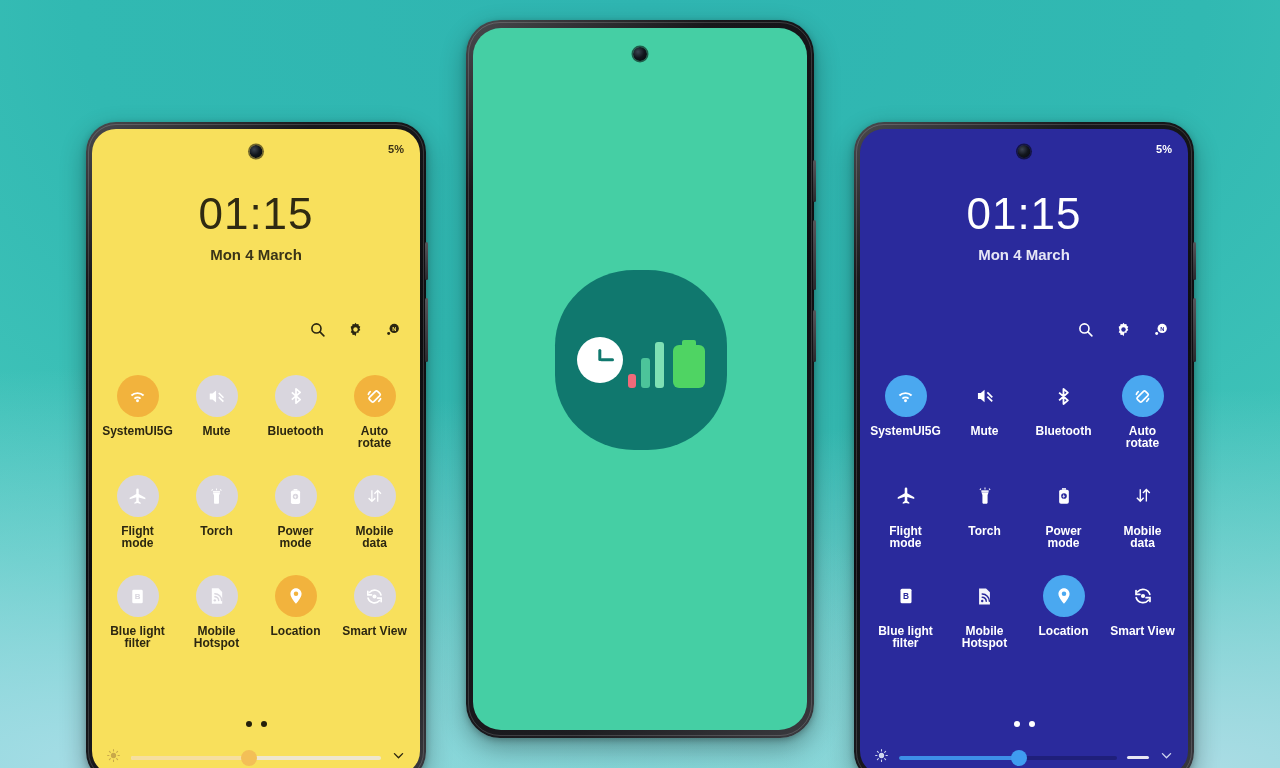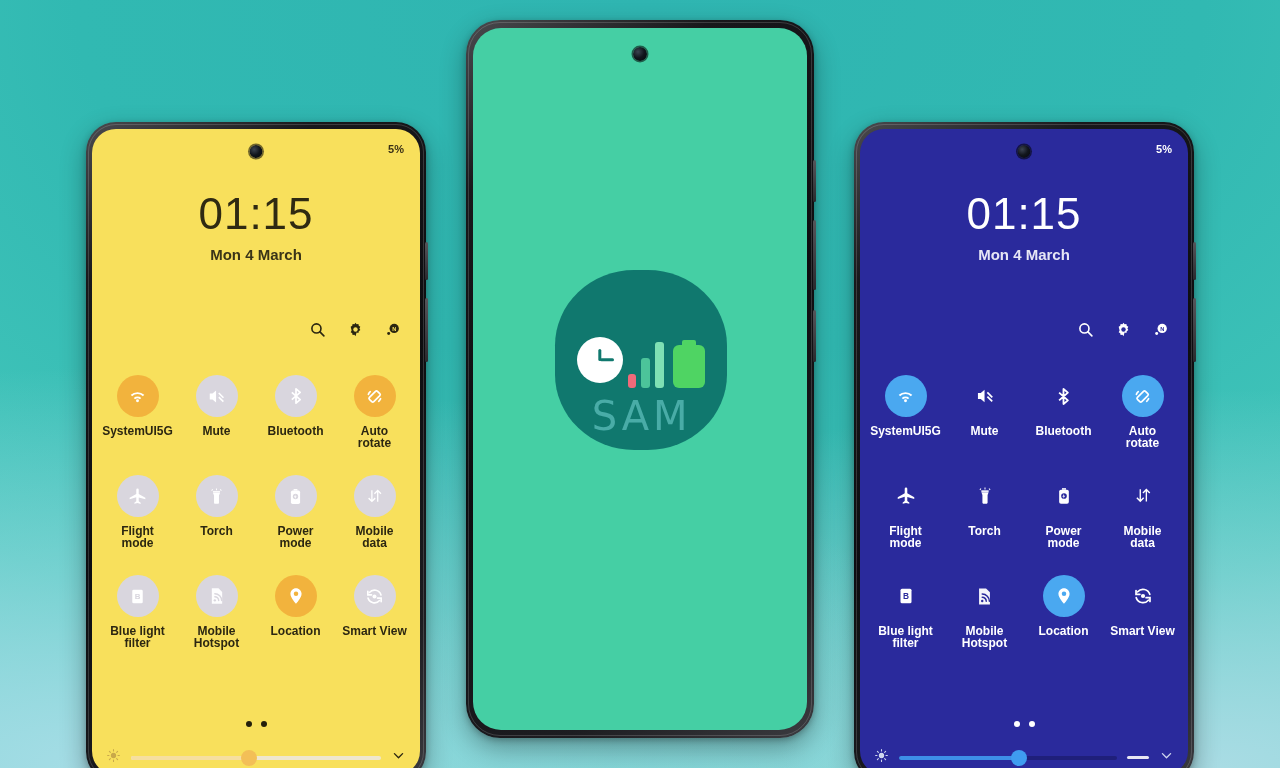--- a/index.html
+++ b/index.html
@@ -676,15 +676,14 @@
   <div id="logo-inner">
     <div class="lg-clock"></div>
     <div class="lg-bar red"></div>
     <div class="lg-bar mid"></div>
     <div class="lg-bar tall"></div>
     <div class="lg-batt"></div>
   </div>
 </div>
 
 <div id="watermark">
-  <span class="wm-a">SAM</span>
   <span>&nbsp;</span>
 </div>
 
 </body></html>

